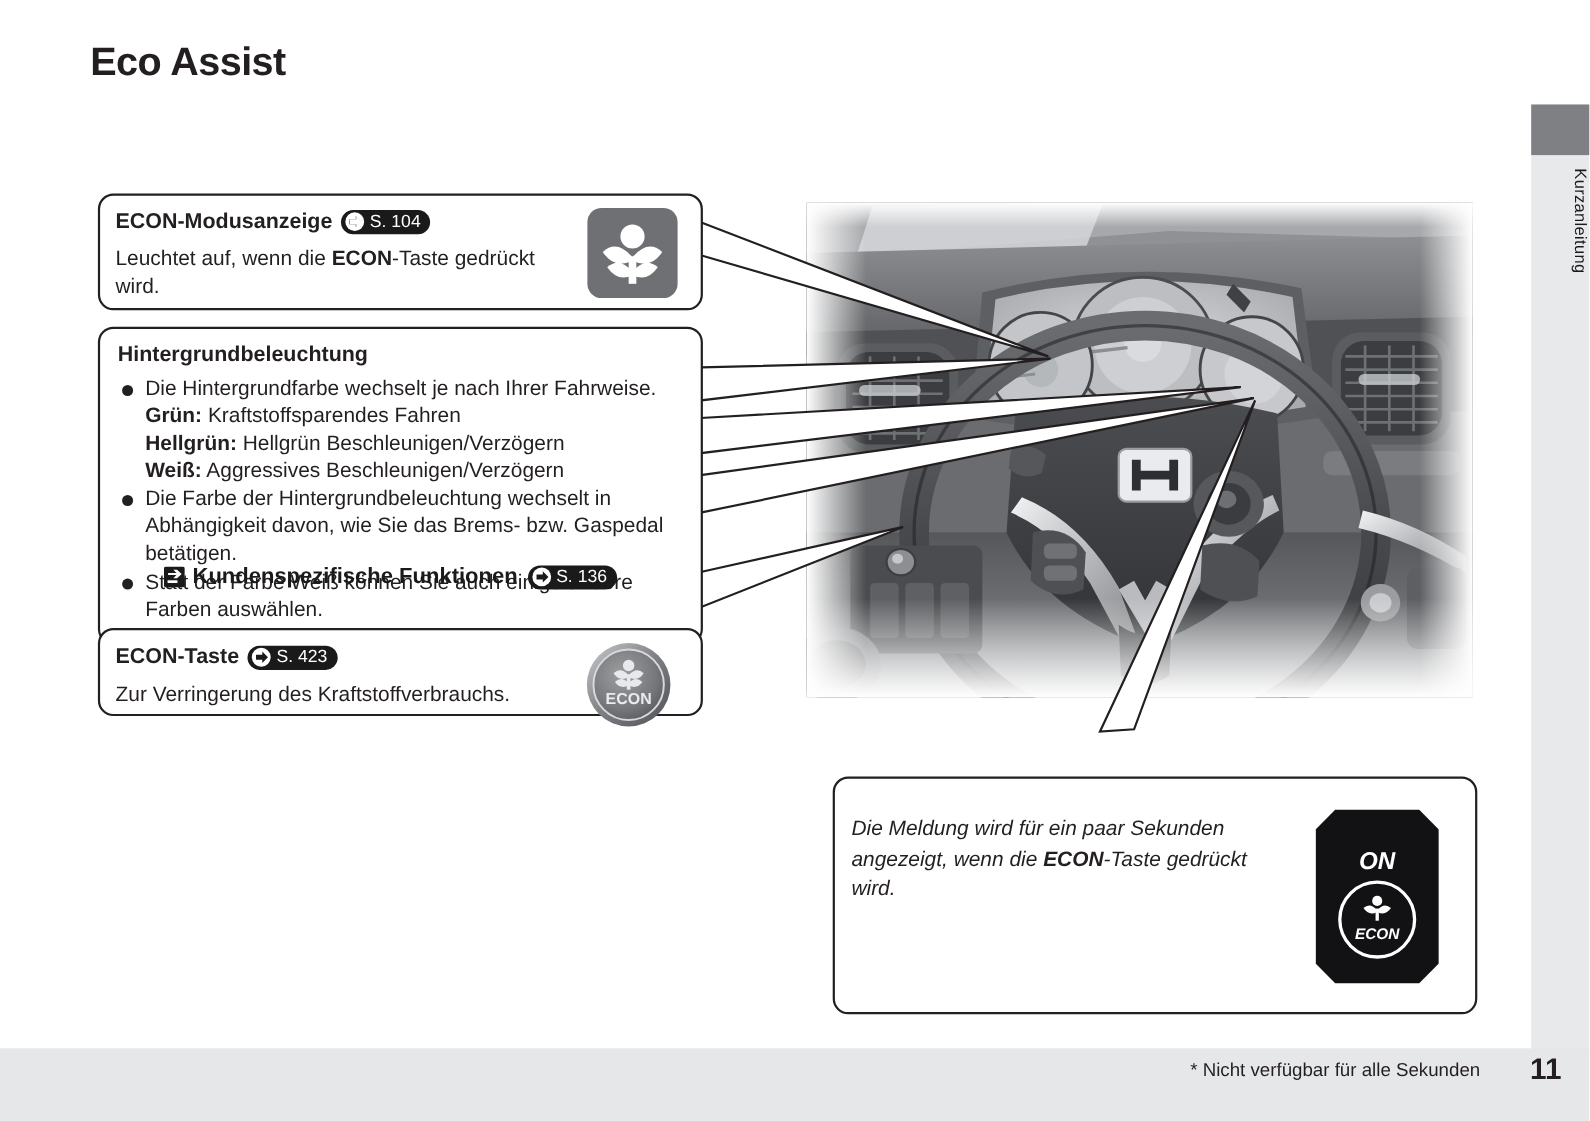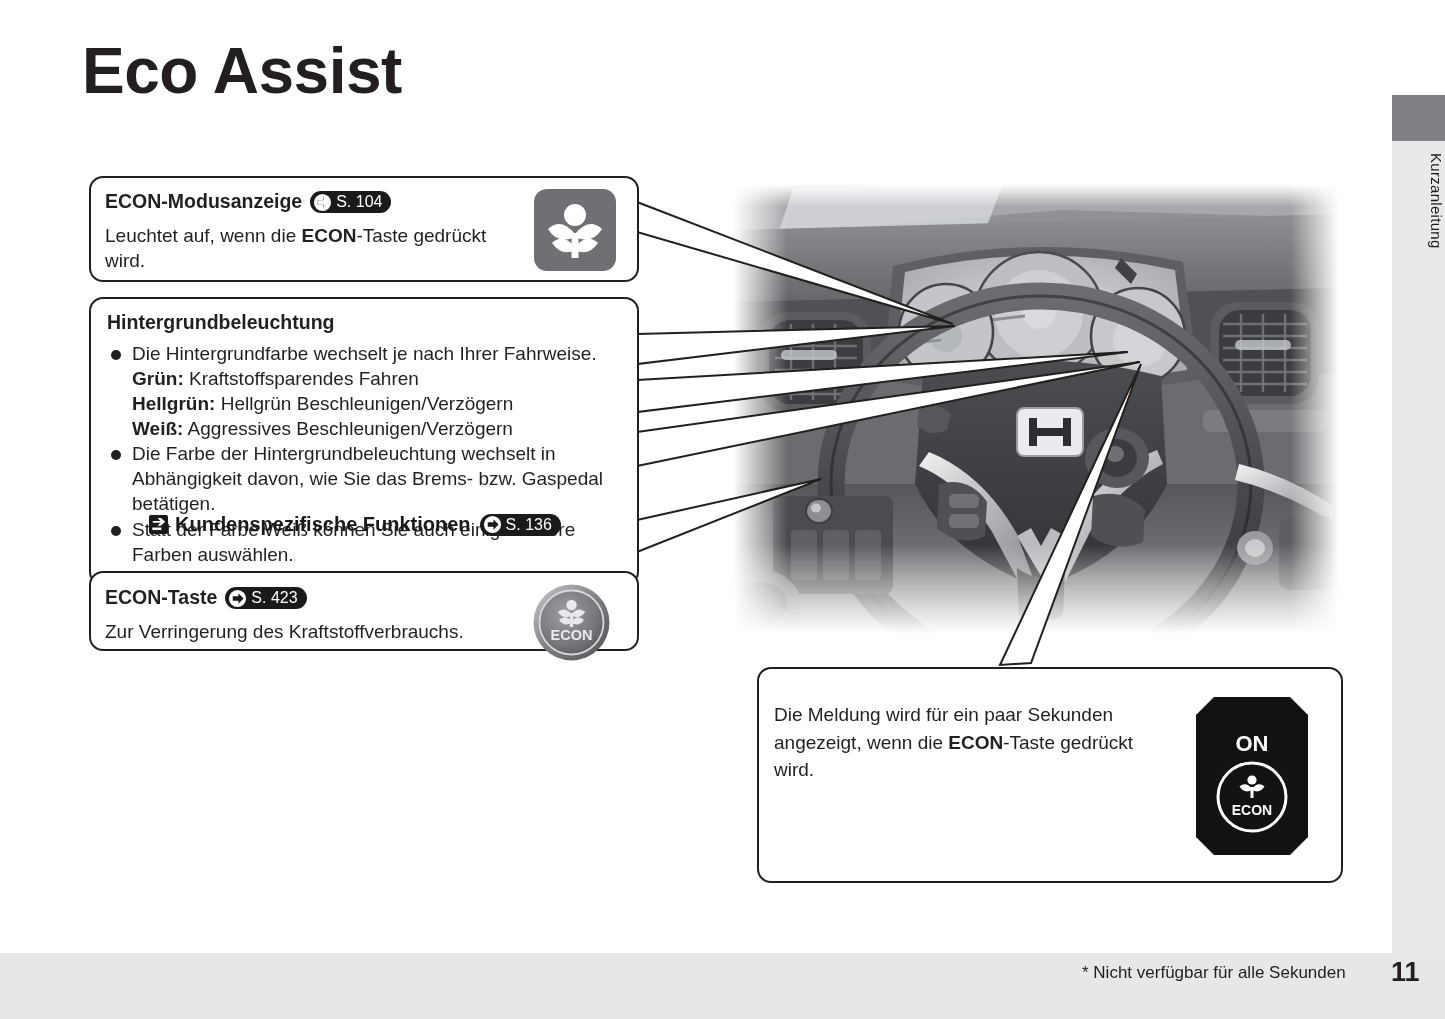--- a/index.html
+++ b/index.html
@@ -14,21 +14,21 @@
     overflow: hidden;
     font-family: "Liberation Sans", "DejaVu Sans", sans-serif;
     color: #1a1a1a;
   }
 
   
   #page-title {
     position: absolute;
     left: 82px;
     top: 36px;
-    font-size: 64px;
+    font-size: 36px;
     font-weight: bold;
     letter-spacing: -0.5px;
     color: #231f20;
     line-height: 1.1;
   }
 
   
   #side-tab {
     position: absolute;
     left: 1392px;
@@ -110,28 +110,28 @@
   .callout {
     position: absolute;
     background: #ffffff;
     border: 2.2px solid #231f20;
     border-radius: 14px;
     box-sizing: border-box;
   }
   #box-mode    { left: 89px;  top: 176px; width: 550px; height: 106px; }
   #box-backl   { left: 89px;  top: 297px; width: 550px; height: 289px; }
   #box-button  { left: 89px;  top: 571px; width: 550px; height: 80px; }
-  #box-message { left: 757px; top: 667px; width: 586px; height: 216px; }
+  #box-message { left: 757px; top: 706px; width: 586px; height: 216px; font-style: italic; }
 
   .box-head {
     font-size: 19.5px;
     font-weight: bold;
     color: #231f20;
     display: flex;
-    align-items: flex-end;
+    align-items: center;
     gap: 8px;
   }
   .box-body {
     font-size: 19px;
     color: #231f20;
     line-height: 1.32;
   }
   b { font-weight: bold; }
 
   

